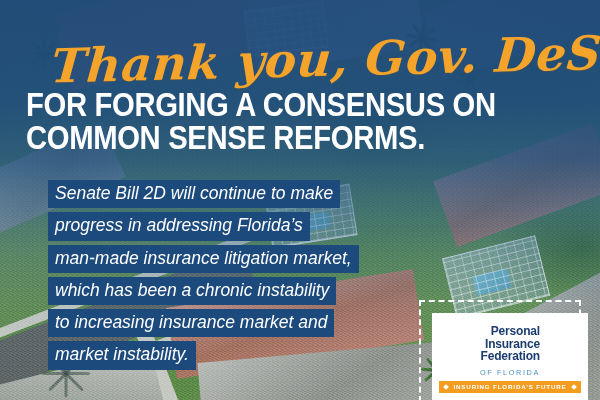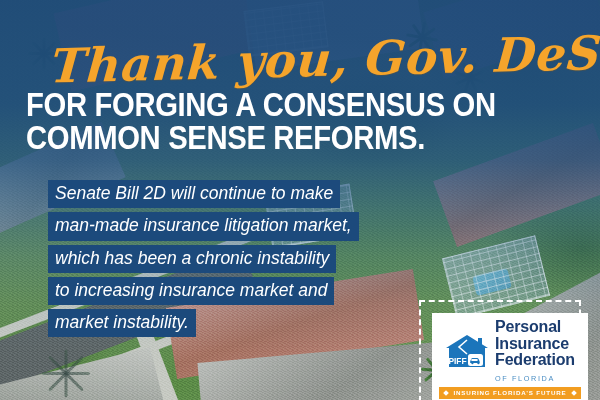--- a/index.html
+++ b/index.html
@@ -132,21 +132,21 @@
     align-items:center; justify-content:center;
     padding:6px 6px 4px;
   }
   .logo-row{ display:flex; align-items:center; gap:6px; }
 
   .house{ position:relative; width:44px; height:34px; flex:0 0 auto; }
   .house svg{ display:block; }
 
   .wordmark{ line-height:1.02; }
   .wordmark .w1{ font-family:"Liberation Sans", sans-serif; font-weight:700;
-     font-size:16px; color:#1B3C6E; letter-spacing:-.2px; display:block; }
+     font-size:12px; color:#1B3C6E; letter-spacing:-.2px; display:block;text-align:right; }
   .wordmark .w2{ font-family:"Liberation Sans", sans-serif; font-weight:400;
      font-size:7.3px; color:#4C8FC4; letter-spacing:1.6px; display:block; margin-top:7px; }
 
   .tagline{
     margin-top:4px; width:142px; height:12px;
     background:#F29D20; color:#ffffff;
     display:flex; align-items:center; justify-content:center; gap:5px;
     font-family:"Liberation Sans", sans-serif; font-weight:700;
     font-size:6.2px; letter-spacing:.85px;
   }
@@ -240,52 +240,32 @@
 
   <div class="script">Thank you, Gov. DeSantis,</div>
 
   <div class="headline">
     <span class="hl-line">FOR FORGING A CONSENSUS ON</span>
     <span class="hl-line">COMMON SENSE REFORMS.</span>
   </div>
 
   <div class="body-copy">
     <span class="bl">Senate Bill 2D will continue to make</span>
+    <span class="bl">progress in addressing Florida’s</span>
     <span class="bl">man-made insurance litigation market,</span>
     <span class="bl">which has been a chronic instability</span>
     <span class="bl">to increasing insurance market and</span>
     <span class="bl">market instability.</span>
   </div>
 
   <div class="dashed"></div>
 
   <div class="logo-card">
     <div class="logo-row">
 
-      <div class="house">
-        <svg width="44" height="34" viewBox="0 0 44 34" aria-hidden="true">
-
-          <path d="M22 1 L43 14 L40 14 L40 33 L4 33 L4 14 L1 14 Z" fill="#1B75BB"></path>
-
-          <rect x="33" y="4" width="4" height="7" fill="#1B75BB"></rect>
-
-          <path d="M22 6 L14 13 L22 20" fill="none" stroke="#ffffff" stroke-width="1.6"></path>
-
-          <rect x="4" y="20" width="17" height="13" fill="#1B75BB"></rect>
-          <text x="12.5" y="30" text-anchor="middle" font-family="Liberation Sans, sans-serif" font-size="8.4" font-weight="700" fill="#ffffff">PIFF</text>
-
-          <rect x="23" y="20" width="15" height="12" rx="2.5" fill="#ffffff"></rect>
-          <g fill="#1B75BB">
-            <path d="M25.2 27.2 l1.3 -2.6 c.2-.4 .6-.6 1-.6 h4.8 c.4 0 .8 .2 1 .6 l1.3 2.6 v1.8 h-9.4 z"></path>
-            <circle cx="27.4" cy="29.2" r="1.1"></circle>
-            <circle cx="33.4" cy="29.2" r="1.1"></circle>
-          </g>
-          <rect x="26.4" y="25.1" width="6.2" height="1.8" rx=".5" fill="#ffffff"></rect>
-        </svg>
-      </div>
 
       <div class="wordmark">
         <span class="w1">Personal</span>
         <span class="w1">Insurance</span>
         <span class="w1">Federation</span>
         <span class="w2">OF FLORIDA</span>
       </div>
     </div>
 
     <div class="tagline">

